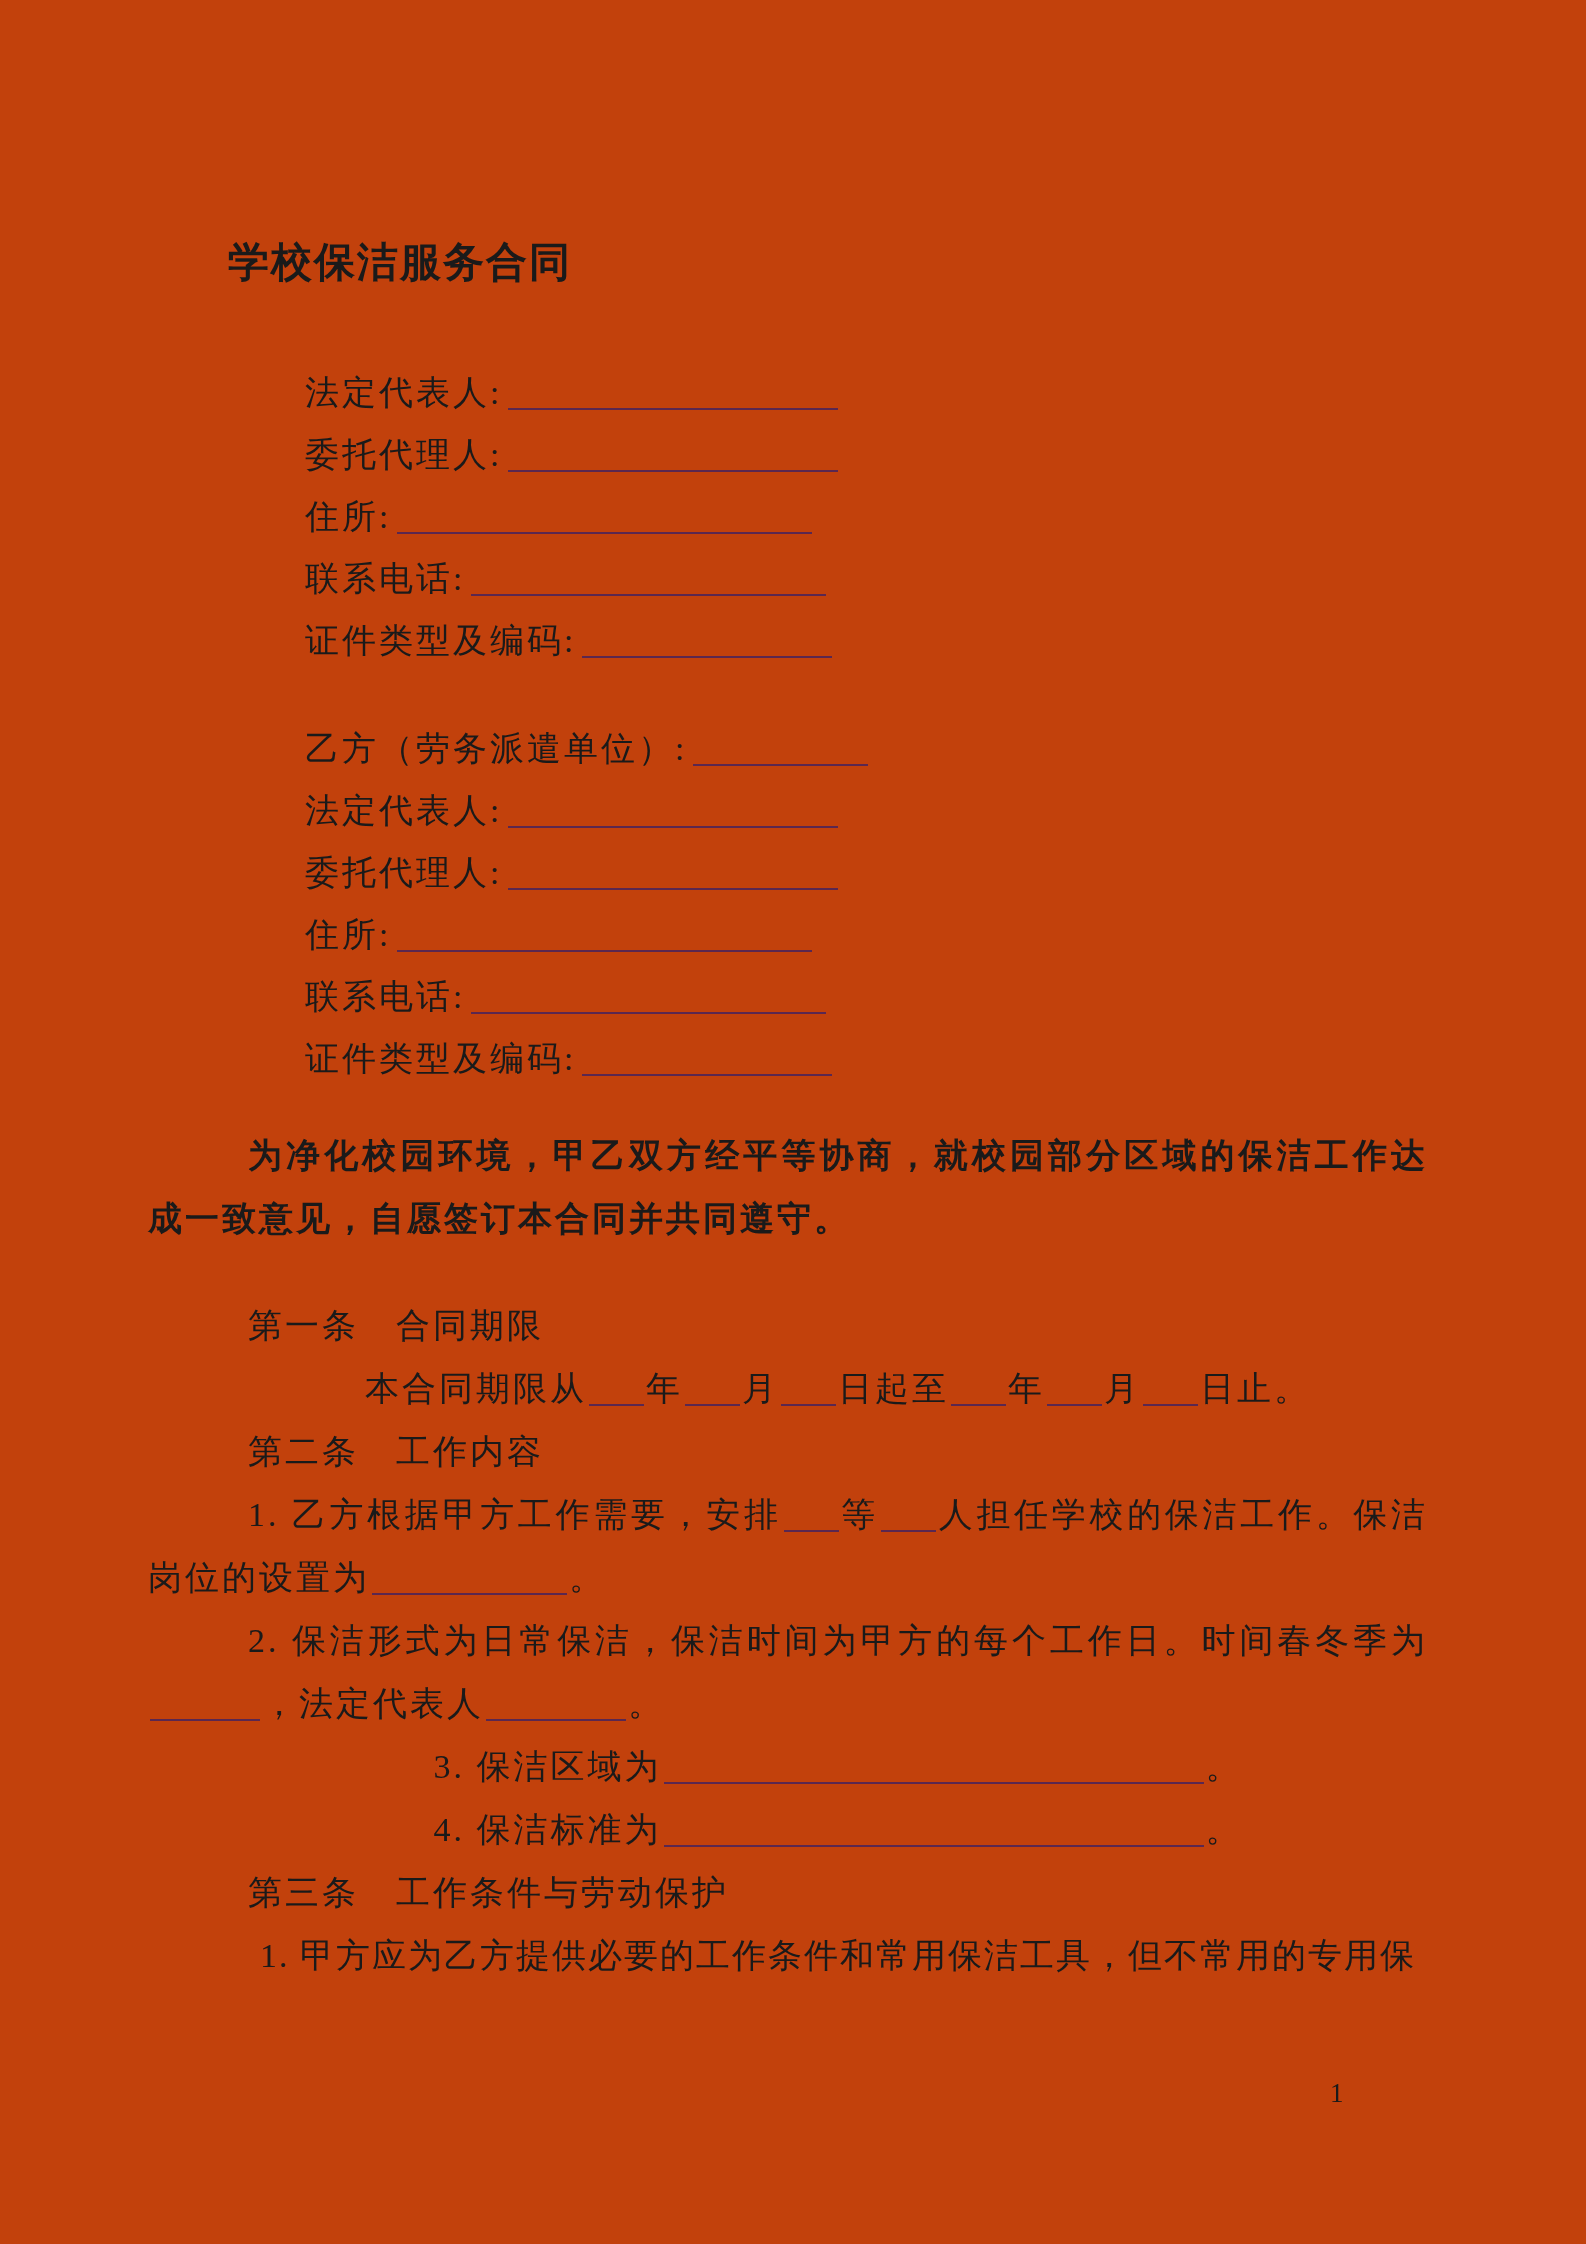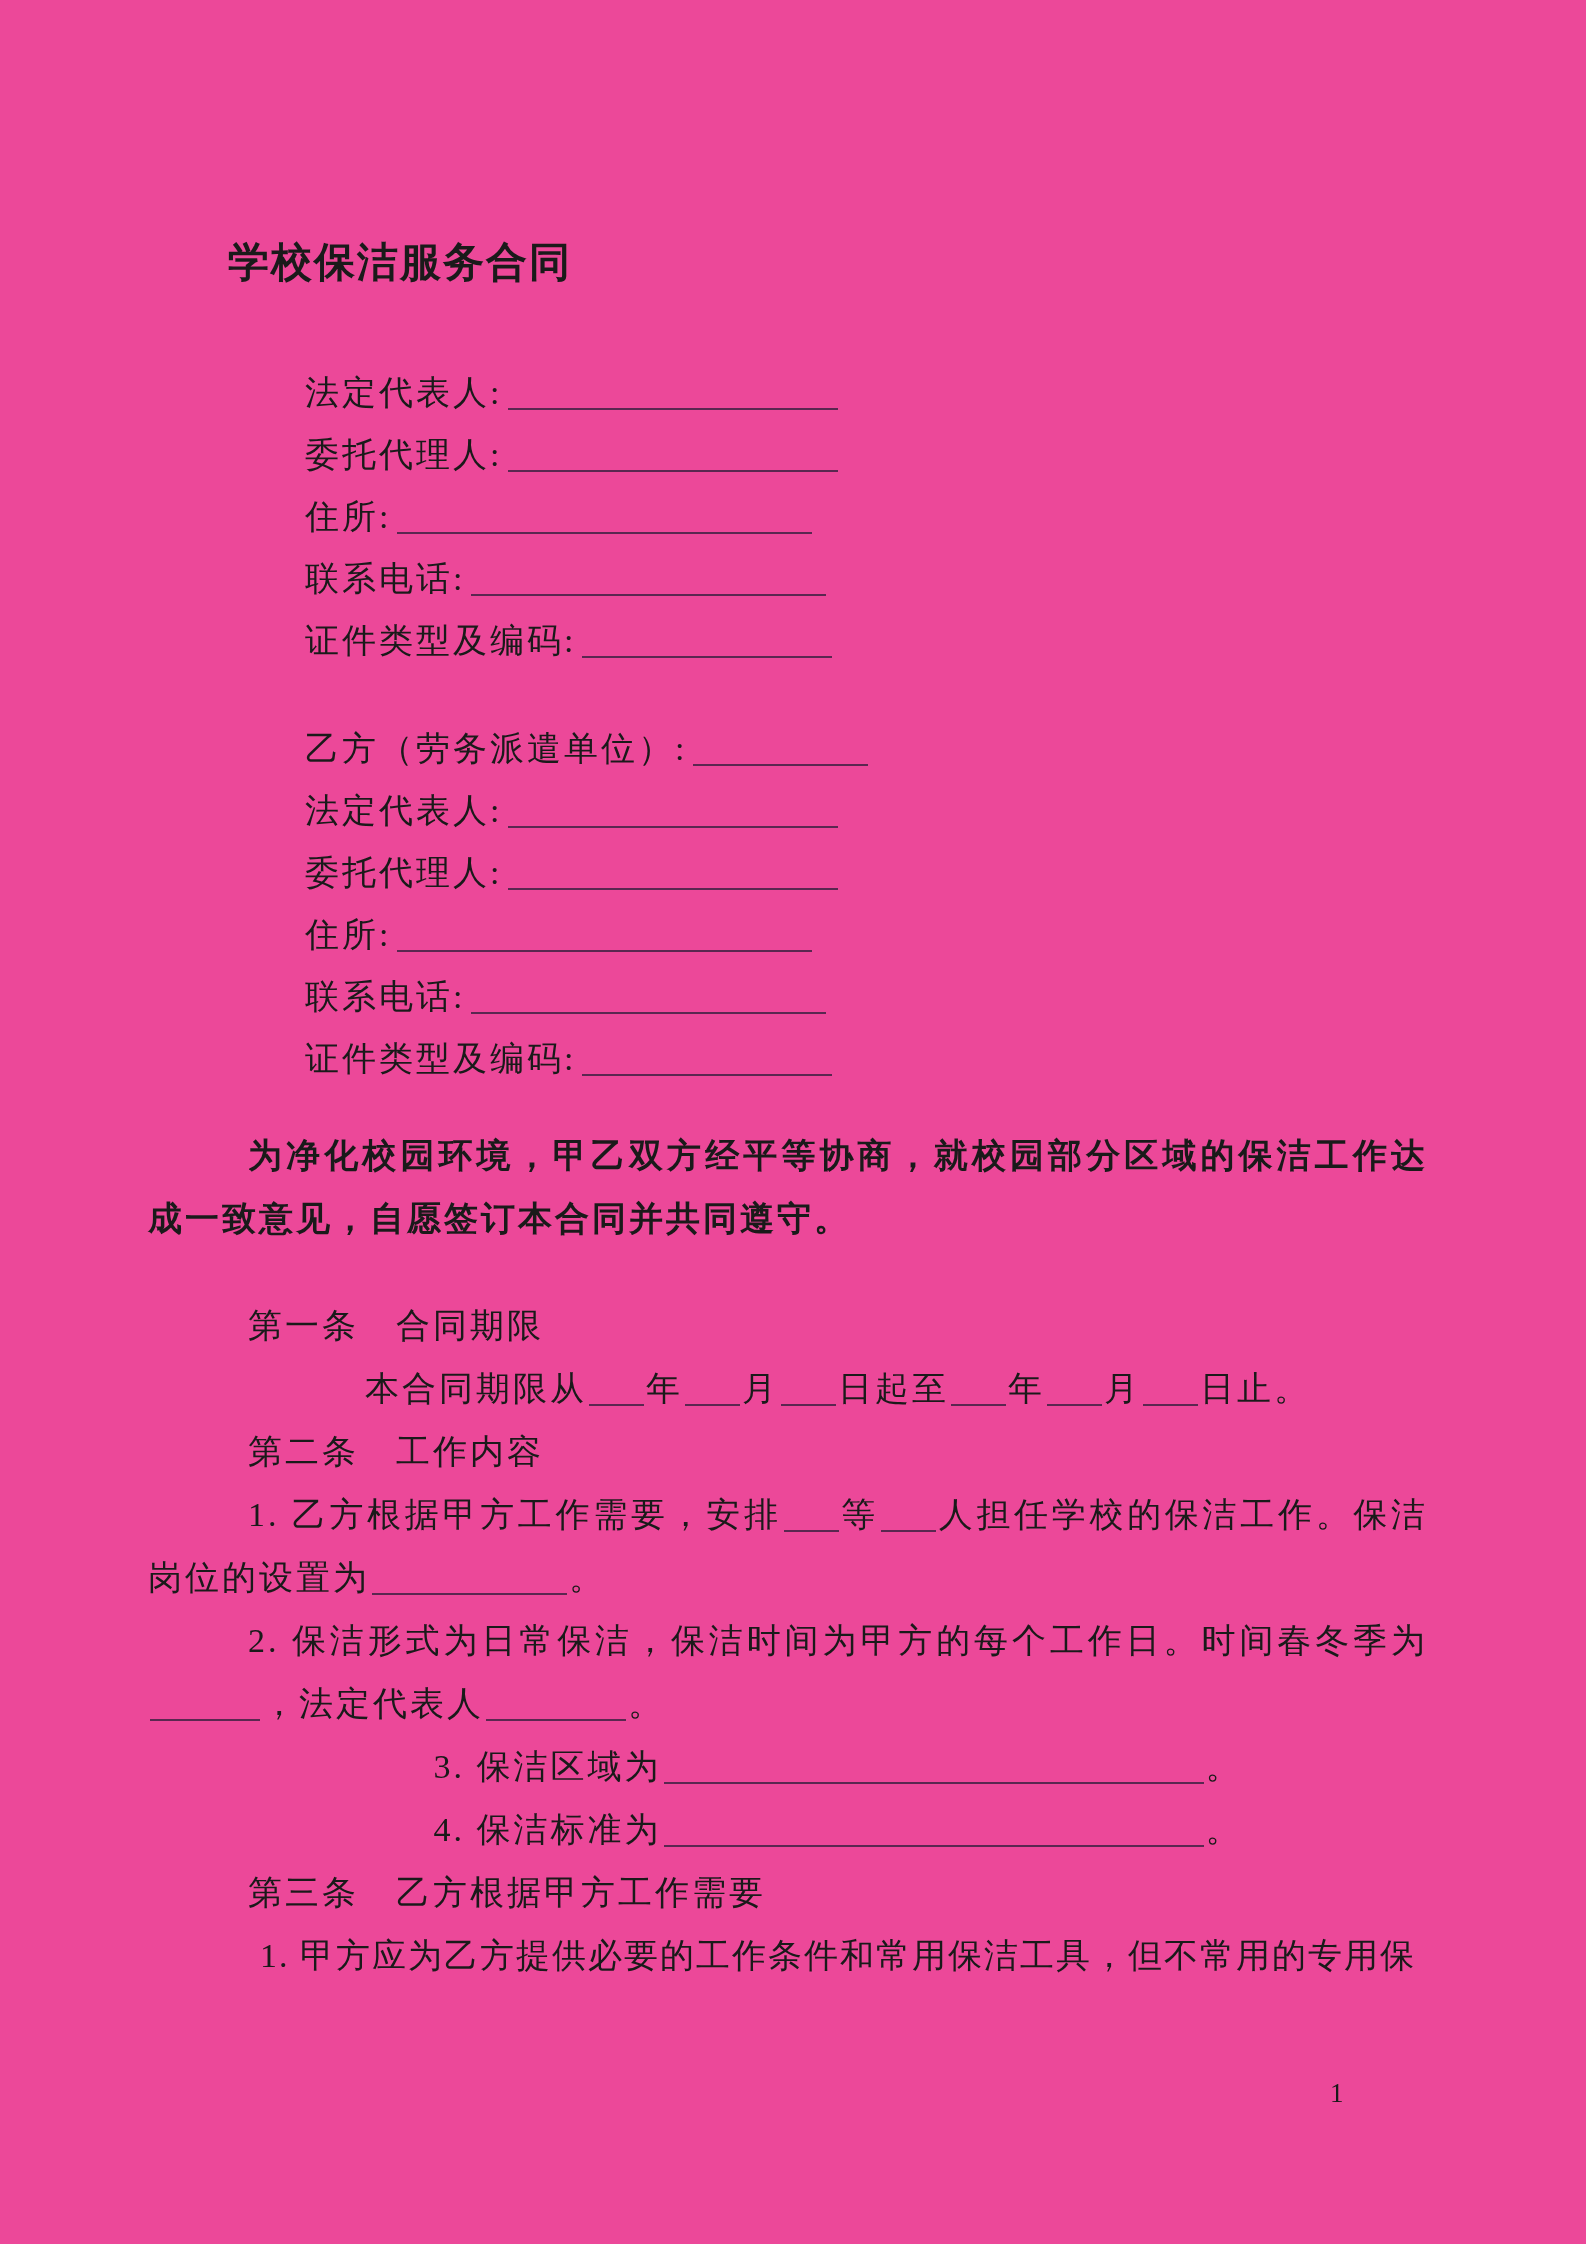--- a/index.html
+++ b/index.html
@@ -1,20 +1,20 @@
 <!DOCTYPE html>
 <html><head>
 <meta charset="utf-8">
 <style>
   html,body{margin:0;padding:0;background:#e8e8e8;}
   .page{
     position:relative;
     width:1586px;height:2244px;
     margin:0 auto;
-    background:#ec4899;
+    background:#c2410c;
     box-sizing:border-box;
     padding:0 158px 0 148px;
     font-family:"Liberation Serif","DejaVu Serif",serif;
     color:#1a1a1a;
     font-size:34px;
     letter-spacing:3px;
     overflow:hidden;
   }
   .doc-title{
     margin:236px 0 0 80px;
@@ -104,19 +104,19 @@
   <p class="art-heading">第二条　工作内容</p>
 
   <p class="para"><span>1. 乙方根据甲方工作需要，安排</span><span class="blank inline w55"></span><span>等</span><span class="blank inline w55"></span><span>人担任学校的保洁工作。保洁岗位的设置为</span><span class="blank inline w195"></span><span>。</span></p>
 
   <p class="para"><span>2. 保洁形式为日常保洁，保洁时间为甲方的每个工作日。时间春冬季为</span><span class="blank inline w110"></span><span>，法定代表人</span><span class="blank inline w140"></span><span>。</span></p>
 
   <p class="para no-justify"><span>3. 保洁区域为</span><span class="blank inline w540"></span><span>。</span></p>
 
   <p class="para no-justify"><span>4. 保洁标准为</span><span class="blank inline w540"></span><span>。</span></p>
 
-  <p class="art-heading">第三条　乙方根据甲方工作需要</p>
+  <p class="art-heading">第三条　工作条件与劳动保护</p>
 
   <p class="para no-justify tight">1. 甲方应为乙方提供必要的工作条件和常用保洁工具，但不常用的专用保</p>
 
   <div class="page-number">1</div>
 
 </div>
 
 </body></html>

